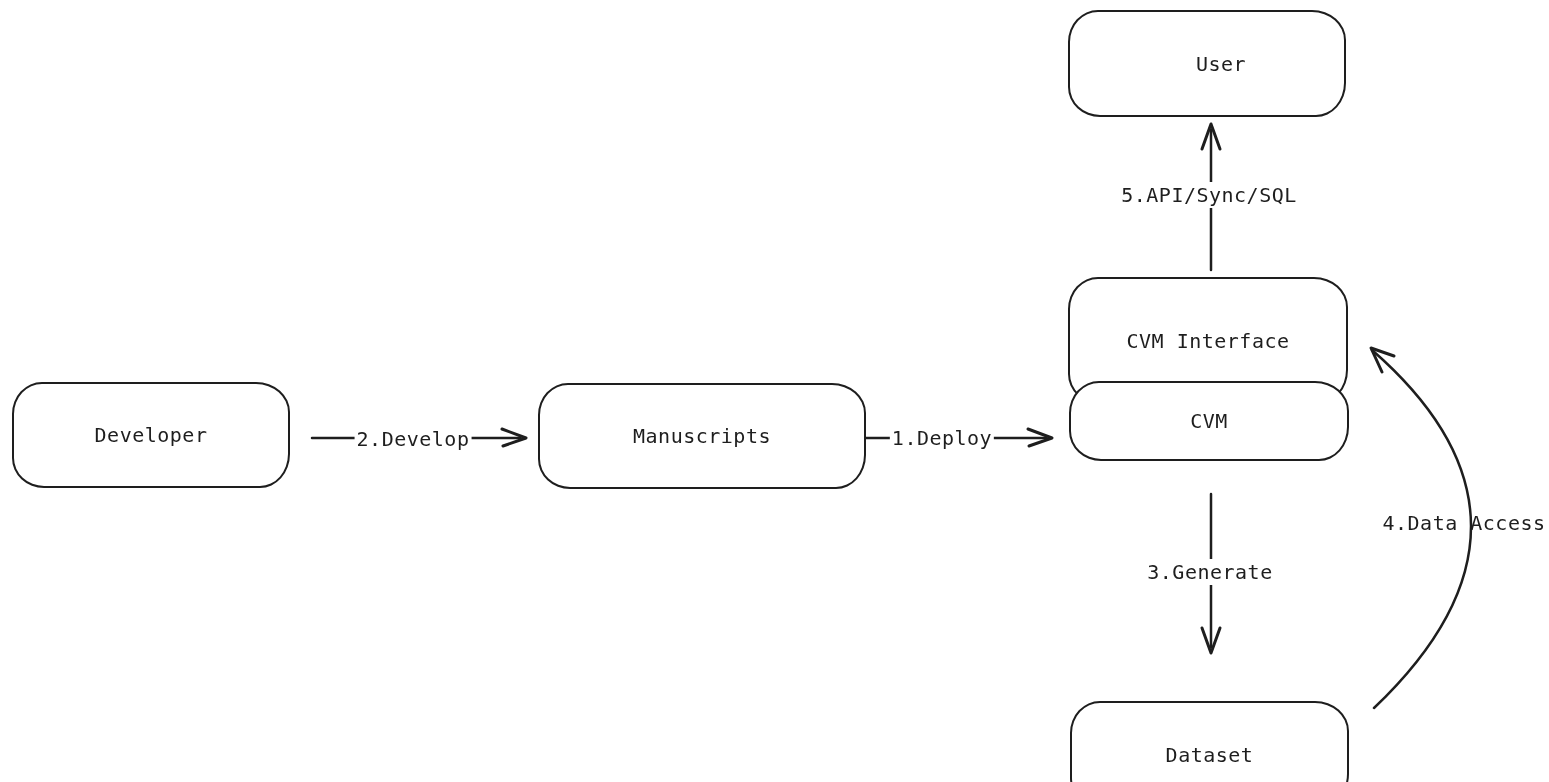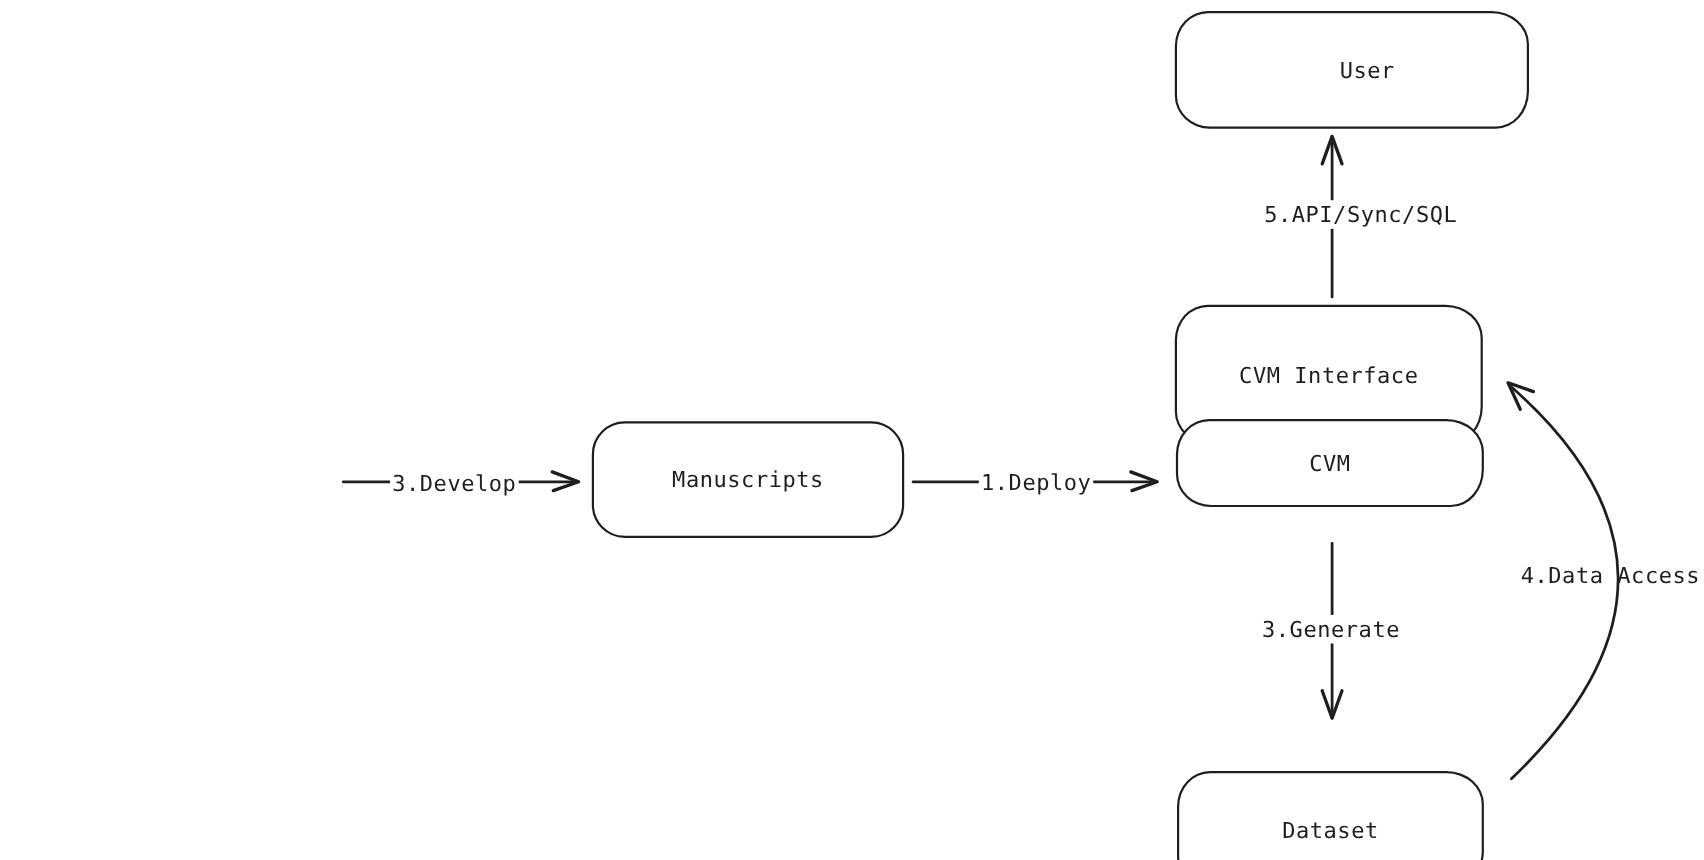--- a/index.html
+++ b/index.html
@@ -43,38 +43,38 @@
     border: 2.5px solid #1e1e1e;
     border-radius: 30px 34px 30px 32px / 32px 30px 34px 30px;
     background: #ffffff;
     display: flex;
     align-items: center;
     justify-content: center;
     font-size: 20px;
     letter-spacing: 0.5px;
   }
   .node-developer     { left: 12px;   top: 382px; width: 278px; height: 106px; }
-  .node-manuscripts   { left: 538px;  top: 383px; width: 284px; height: 106px; border-radius: 30px; }
-  .node-user          { left: 1068px; top: 10px;  width: 322px; height: 107px; padding-left: 28px; }
+  .node-manuscripts   { left: 538px;  top: 383px; width: 328px; height: 106px; }
+  .node-user          { left: 1068px; top: 10px;  width: 278px; height: 107px; padding-left: 28px; }
   .node-cvm-interface { left: 1068px; top: 277px; width: 280px; height: 127px; }
   .node-cvm           { left: 1069px; top: 381px; width: 280px; height: 80px; }
   .node-dataset       { left: 1070px; top: 665px; width: 279px; height: 107px; margin-top: 36px; }
 
   .edge-label {
     position: absolute;
     transform: translate(-50%, -50%);
     font-size: 20px;
     letter-spacing: 0.5px;
     background: #ffffff;
     padding: 1px 2px;
     white-space: nowrap;
   }
   .edge-label-develop      { left: 413px;  top: 439px; }
   .edge-label-deploy       { left: 942px;  top: 438px; }
-  .edge-label-api-sync-sql { left: 1209px; top: 195px; margin-left: 28px; }
+  .edge-label-api-sync-sql { left: 1209px; top: 195px; }
   .edge-label-generate     { left: 1210px; top: 572px; }
   .edge-label-data-access  { left: 1464px; top: 523px; background: transparent; }
 </style>
 </head>
 <body>
 
 <div class="canvas">
 
   <svg class="arrows-layer" viewBox="0 0 1549 782" xmlns="http://www.w3.org/2000/svg">
 
@@ -87,20 +87,23 @@
     <line x1="1211" y1="270" x2="1211" y2="130"></line>
     <polyline points="1202,149 1211,124 1220,149"></polyline>
 
     <line x1="1211" y1="494" x2="1211" y2="647"></line>
     <polyline points="1202,628 1211,653 1220,628"></polyline>
 
     <path d="M 1374 708 Q 1569 522 1372 350"></path>
     <polyline points="1382,372 1371,348 1394,356"></polyline>
   </svg>
 
+  <div class="node node-developer">
+    <span>Developer</span>
+  </div>
 
   <div class="node node-manuscripts">
     <span>Manuscripts</span>
   </div>
 
   <div class="node node-user">
     <span>User</span>
   </div>
 
   <div class="node node-cvm-interface">
@@ -108,21 +111,21 @@
   </div>
 
   <div class="node node-cvm">
     <span>CVM</span>
   </div>
 
   <div class="node node-dataset">
     <span>Dataset</span>
   </div>
 
-  <div class="edge-label edge-label-develop">3.Develop</div>
+  <div class="edge-label edge-label-develop">2.Develop</div>
 
   <div class="edge-label edge-label-deploy">1.Deploy</div>
 
   <div class="edge-label edge-label-api-sync-sql">5.API/Sync/SQL</div>
 
   <div class="edge-label edge-label-generate">3.Generate</div>
 
   <div class="edge-label edge-label-data-access">4.Data Access</div>
 
 </div>

